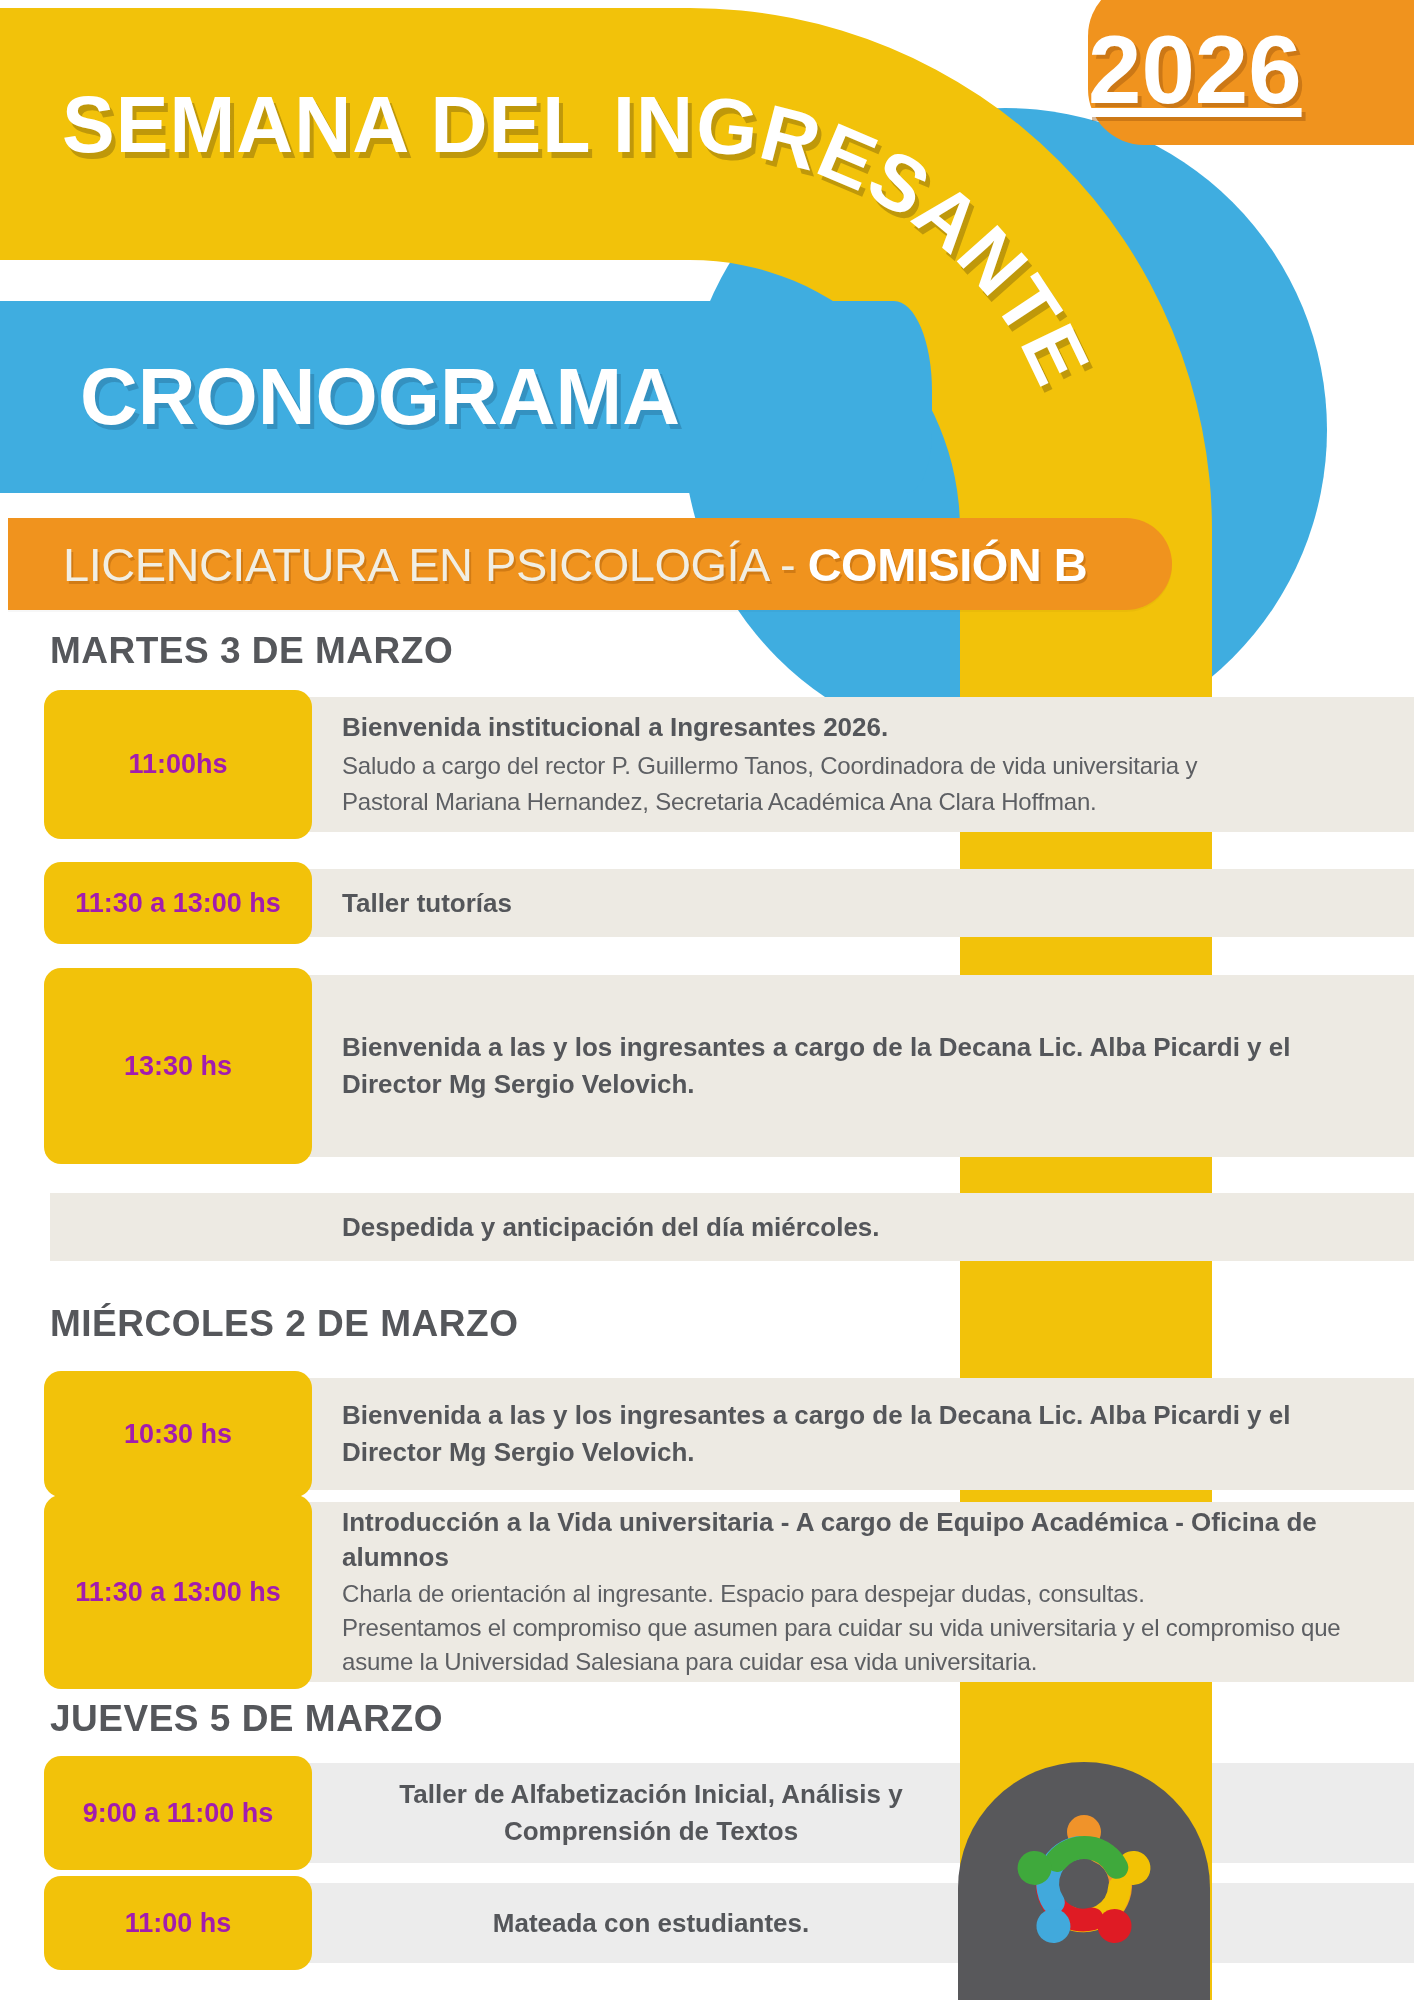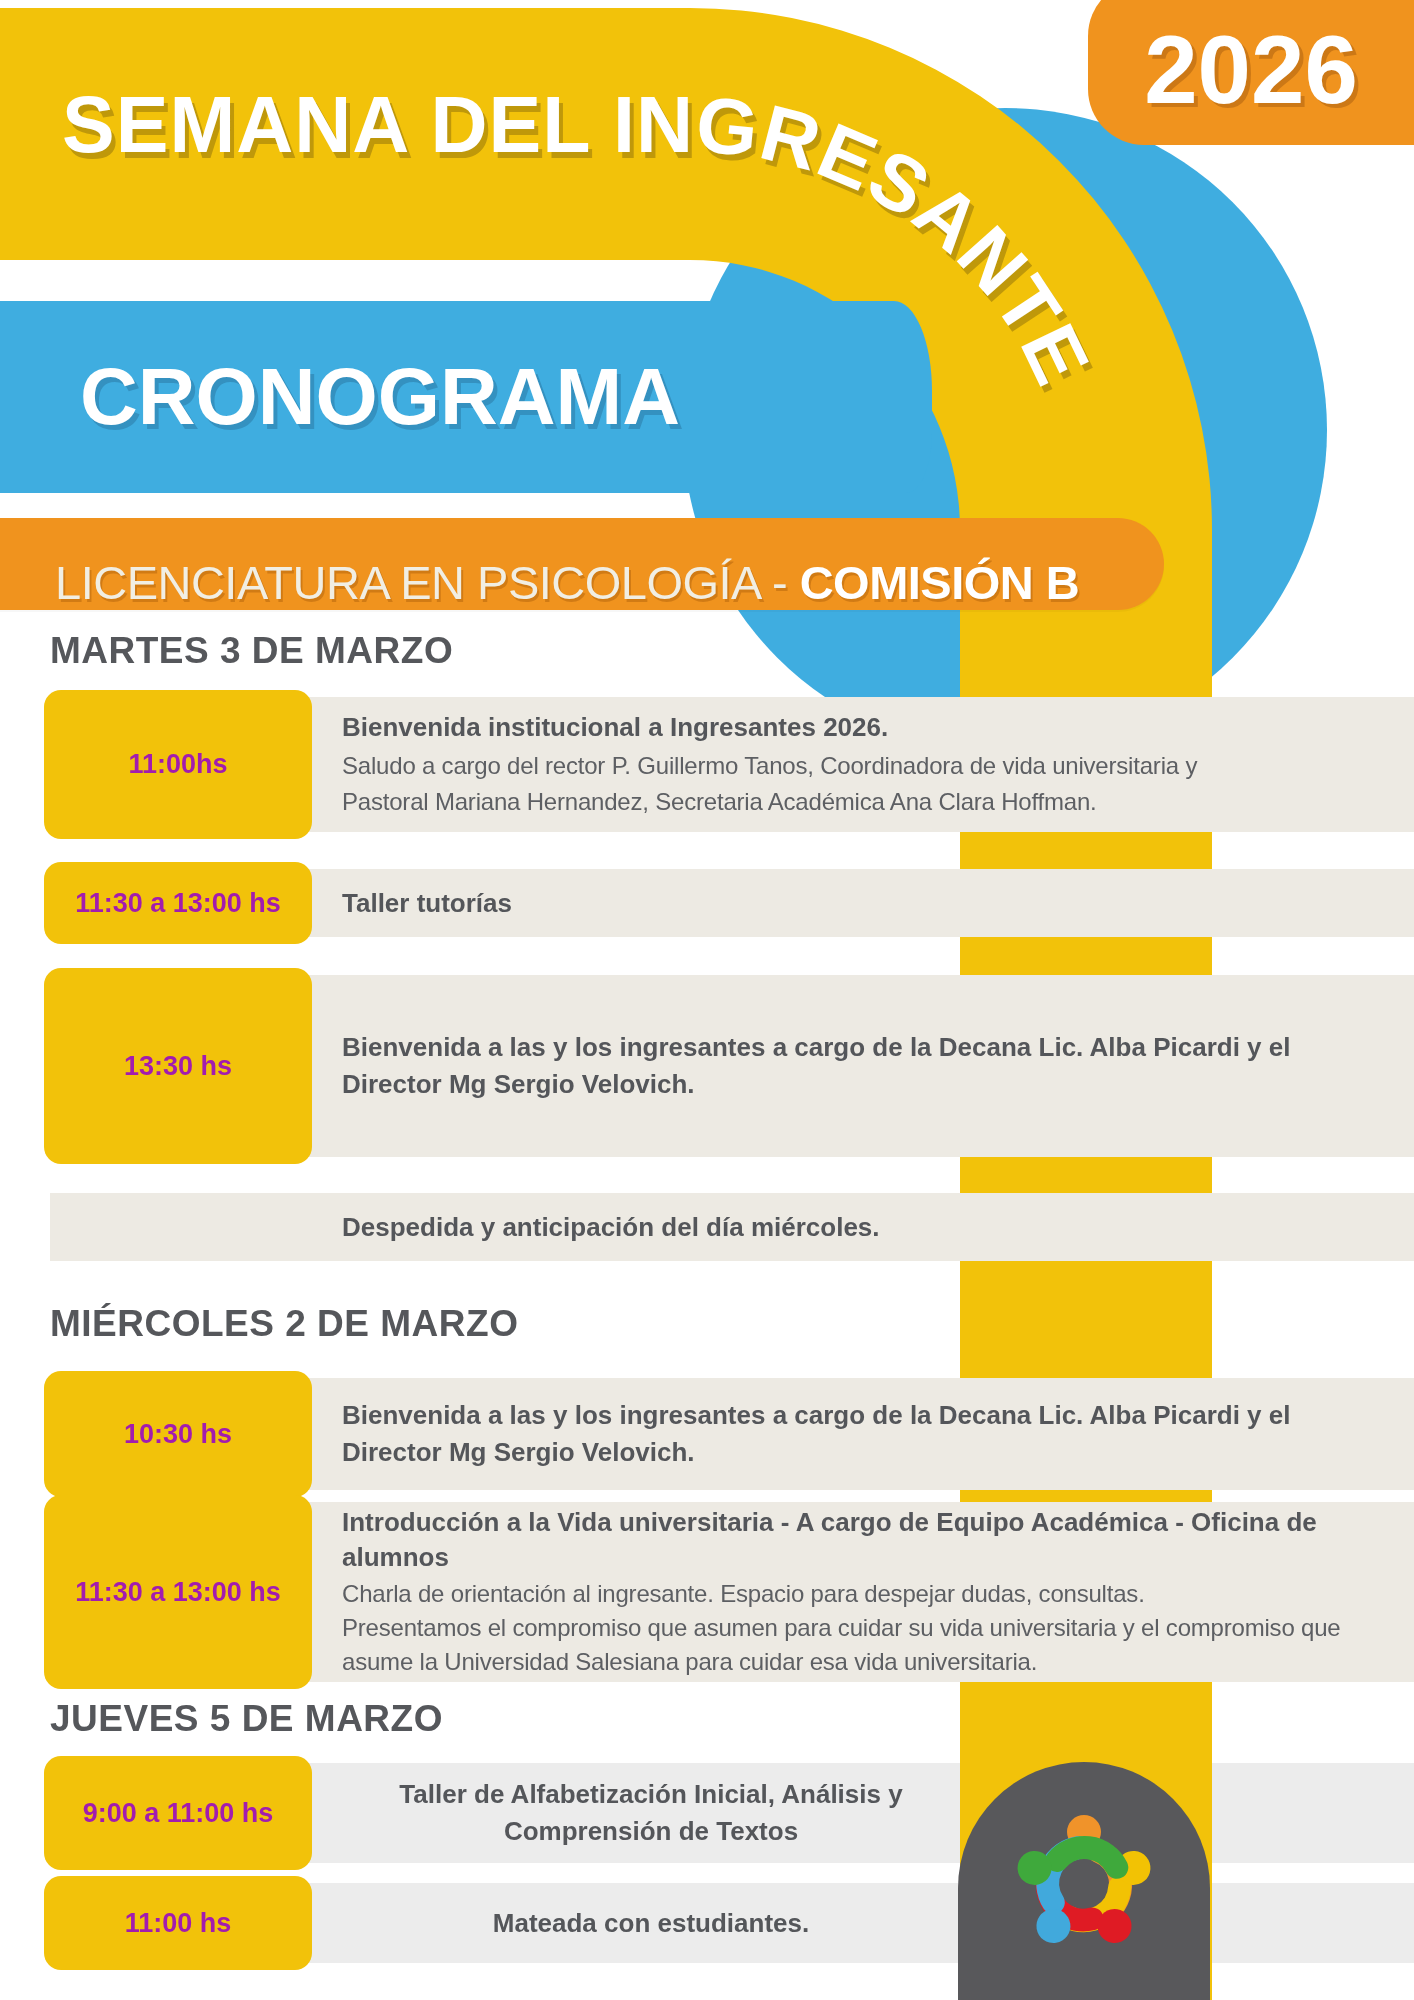--- a/index.html
+++ b/index.html
@@ -12,25 +12,25 @@
   #swoosh-layer{position:absolute;inset:0;z-index:2;pointer-events:none;}
   .band-blue{position:absolute;left:0;top:301px;width:932px;height:192px;background:#3FADE0;z-index:3;
              border-top-right-radius:38px 90px;border-bottom-right-radius:26px 60px;
              display:flex;align-items:center;}
   .band-blue .big-title{color:#ffffff;font-weight:700;font-size:80px;letter-spacing:0px;
              padding-left:80px;text-shadow:4px 5px 0 rgba(35,100,140,.38);}
   #semana-layer{position:absolute;inset:0;z-index:4;pointer-events:none;}
 
   .badge-2026{position:absolute;left:1088px;top:-20px;width:380px;height:165px;background:#F0931E;
               border-radius:56px;z-index:5;display:flex;align-items:center;justify-content:flex-start;}
-  .badge-2026 .yr{width:326px;text-align:center;color:#fff;font-weight:700;font-size:96px;
-              padding-top:14px;text-shadow:4px 4px 0 rgba(150,80,10,.4);}
-
-  .pill-orange{position:absolute;left:0;top:518px;width:1164px;height:92px;background:#F0931E;
-              border-radius:0 46px 46px 0;z-index:5;display:flex;align-items:flex-end;
+  .badge-2026 .yr{width:326px;color:#fff;font-weight:700;font-size:96px;
+              padding-top:14px;text-shadow:4px 4px 0 rgba(150,80,10,.4);text-decoration:underline;}
+
+  .pill-orange{position:absolute;left:8px;top:518px;width:1164px;height:92px;background:#F0931E;
+              border-radius:0 46px 46px 0;z-index:5;display:flex;align-items:center;
               box-shadow:0 2px 0 rgba(0,0,0,0.03);}
   .pill-orange .txt{padding-left:55px;font-size:47px;letter-spacing:-0.5px;white-space:nowrap;
               text-shadow:2px 3px 0 rgba(140,70,0,.3);}
   .pill-orange .lic{color:#F1EEE3;font-weight:400;}
   .pill-orange .com{color:#ffffff;font-weight:700;}
 
   .day-header{position:absolute;left:50px;font-size:37px;font-weight:700;color:#55575B;z-index:6;
               letter-spacing:0.5px;white-space:nowrap;}
   #day-martes{top:630px;}
   #day-miercoles{top:1303px;}

